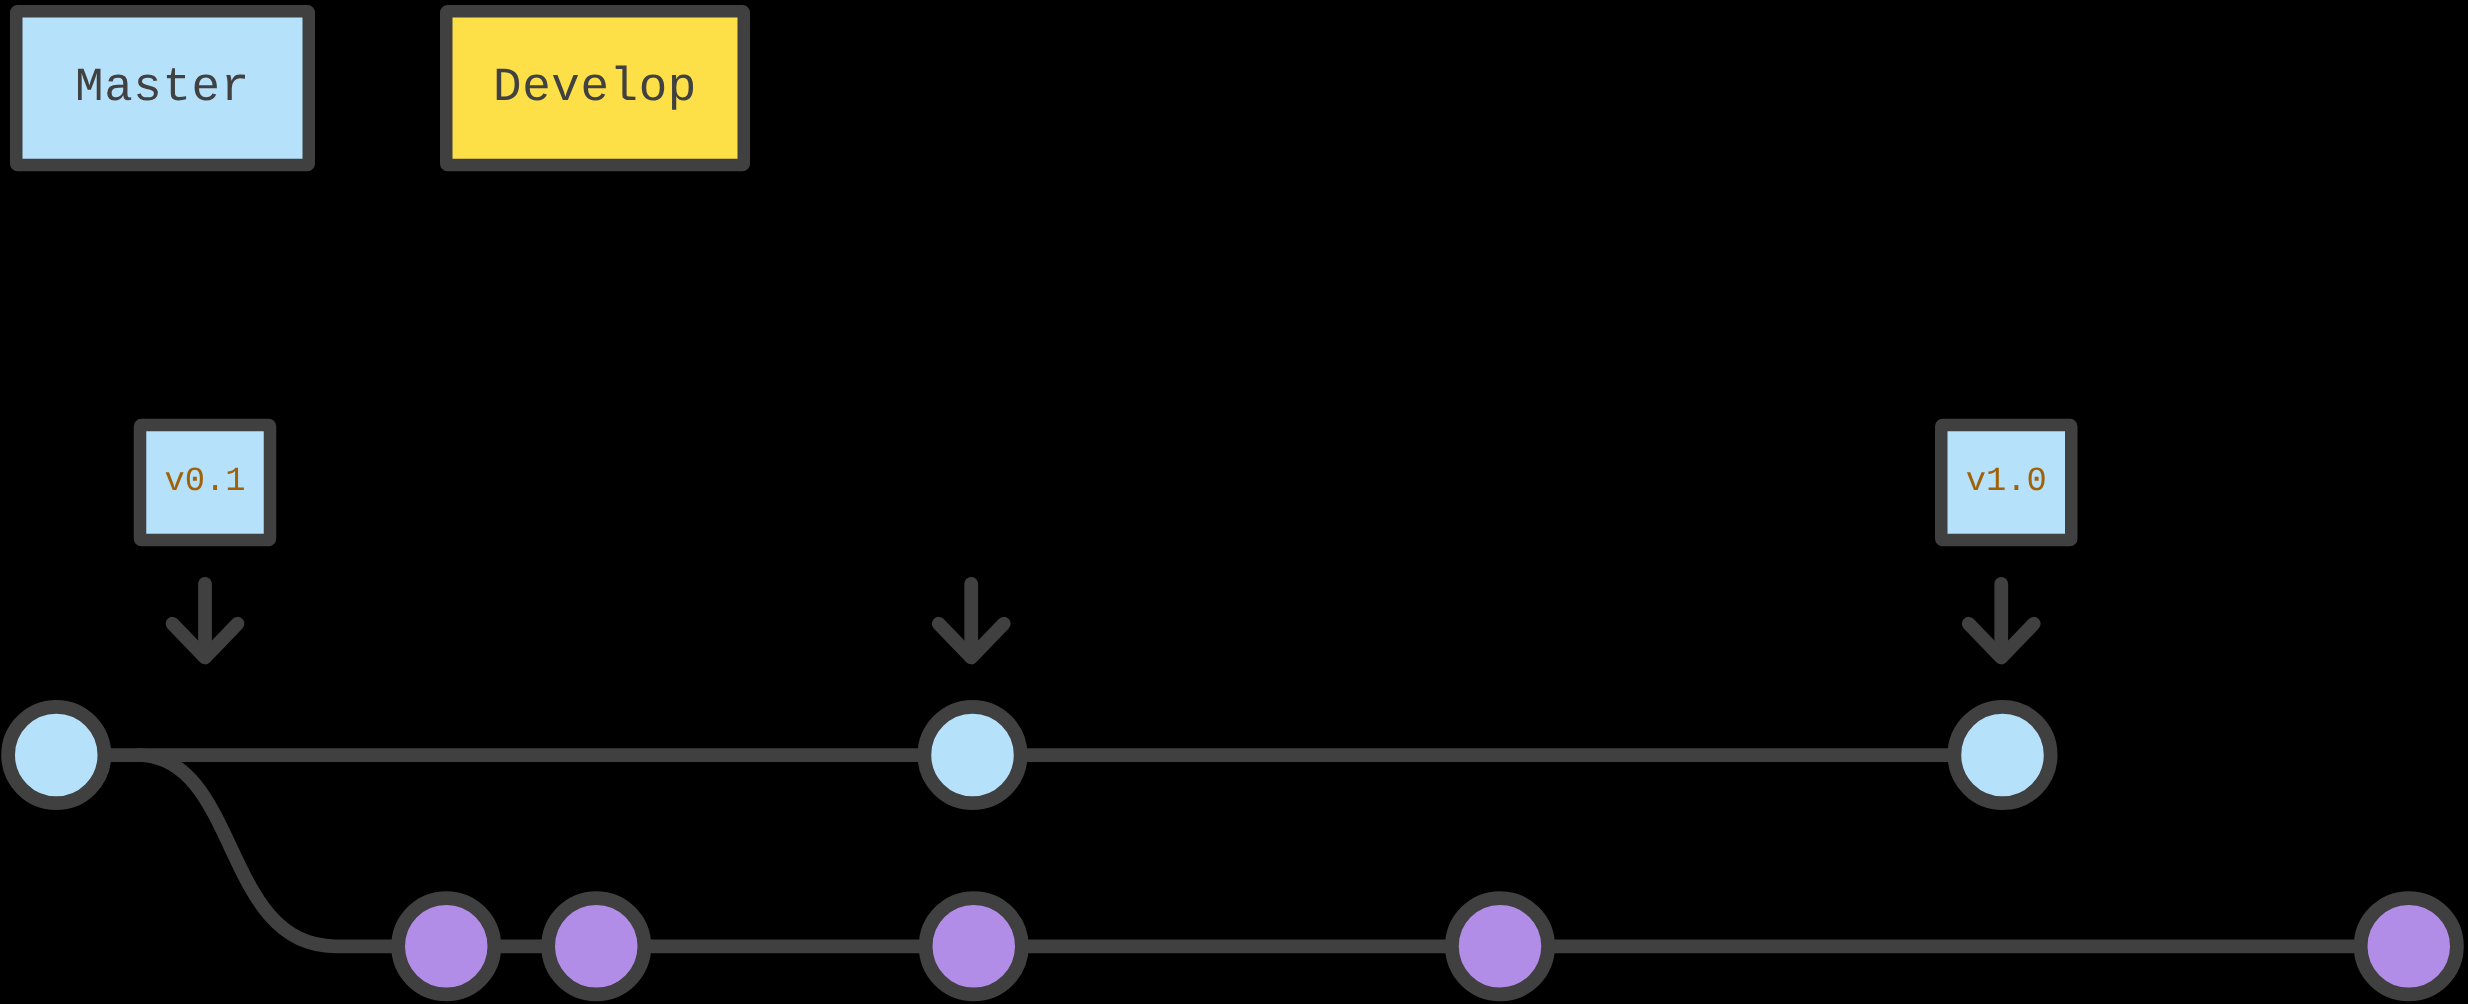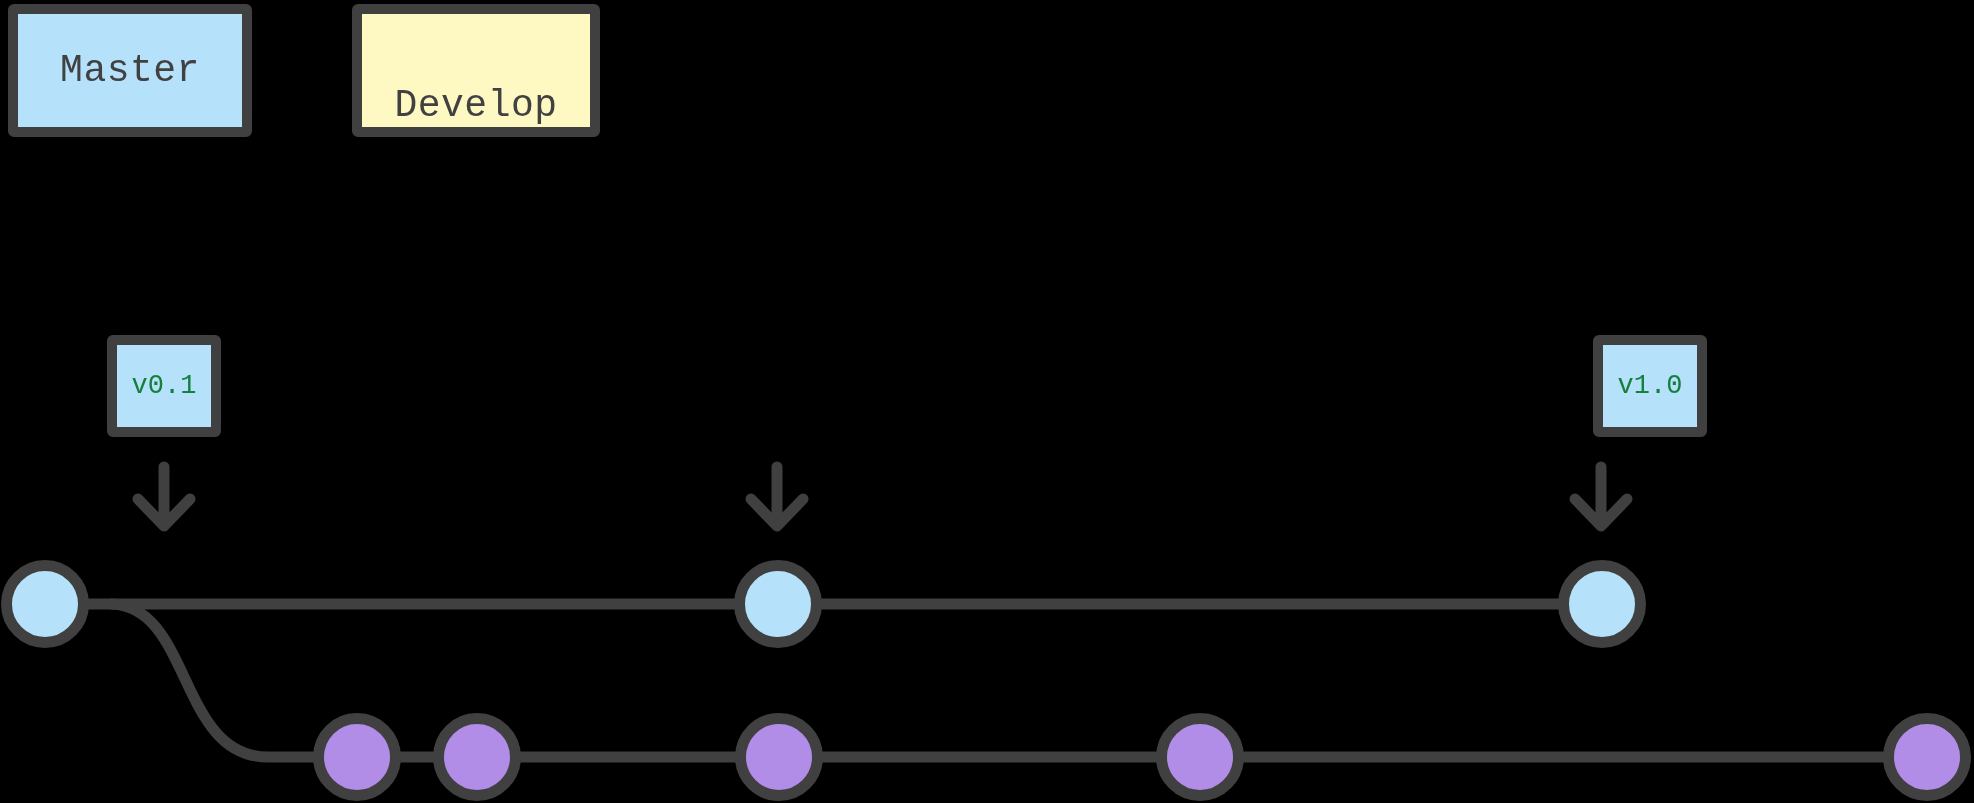--- a/index.html
+++ b/index.html
@@ -34,21 +34,21 @@
     position: absolute;
     top: 335px;
     width: 94px;             
     height: 82px;            
     border: 10px solid #404040;
     border-radius: 6px;
     display: flex;
     align-items: center;
     justify-content: center;
     font-size: 27px;
-    color: #15803d;
+    color: #a16207;
   }
   svg.diagram {
     position: absolute;
     left: 0;
     top: 0;
   }
 </style>
 </head>
 <body>
 
@@ -70,26 +70,26 @@
       <circle cx="477" cy="757" r="38.5" fill="#b18de8" stroke="#404040" stroke-width="11"></circle>
       <circle cx="779" cy="757" r="38.5" fill="#b18de8" stroke="#404040" stroke-width="11"></circle>
       <circle cx="1200" cy="757" r="38.5" fill="#b18de8" stroke="#404040" stroke-width="11"></circle>
       <circle cx="1927" cy="757" r="38.5" fill="#b18de8" stroke="#404040" stroke-width="11"></circle>
     </svg>
 
   <div class="legend-box master" style="background: rgb(181, 225, 251);">
     <span>Master</span>
   </div>
 
-  <div class="legend-box develop" style="background: #fef9c3; align-items: flex-end;">
+  <div class="legend-box develop" style="background: #fde047;">
     <span>Develop</span>
   </div>
 
   <div class="tag-box" style="background: rgb(181, 225, 251); left: 107px;">
     <span>v0.1</span>
   </div>
 
 
-  <div class="tag-box" style="background: rgb(181, 225, 251); left: 1593px;">
+  <div class="tag-box" style="background: rgb(181, 225, 251); left: 1548px;">
     <span>v1.0</span>
   </div>
 
 </div>
 
 </body></html>

